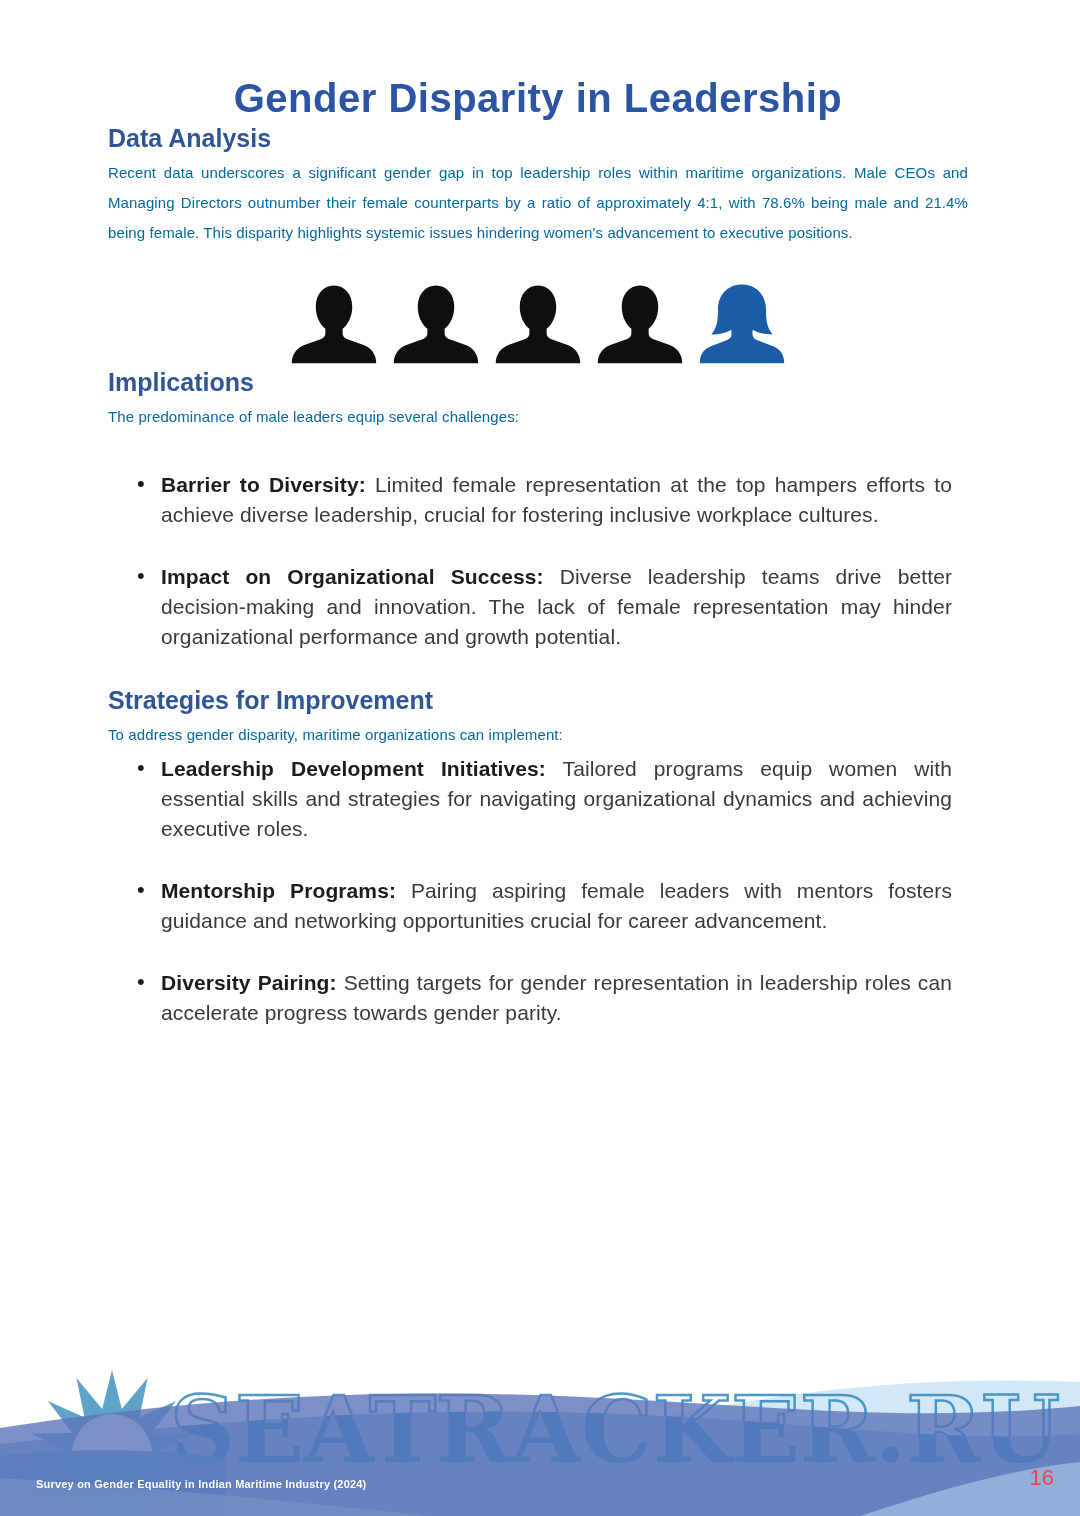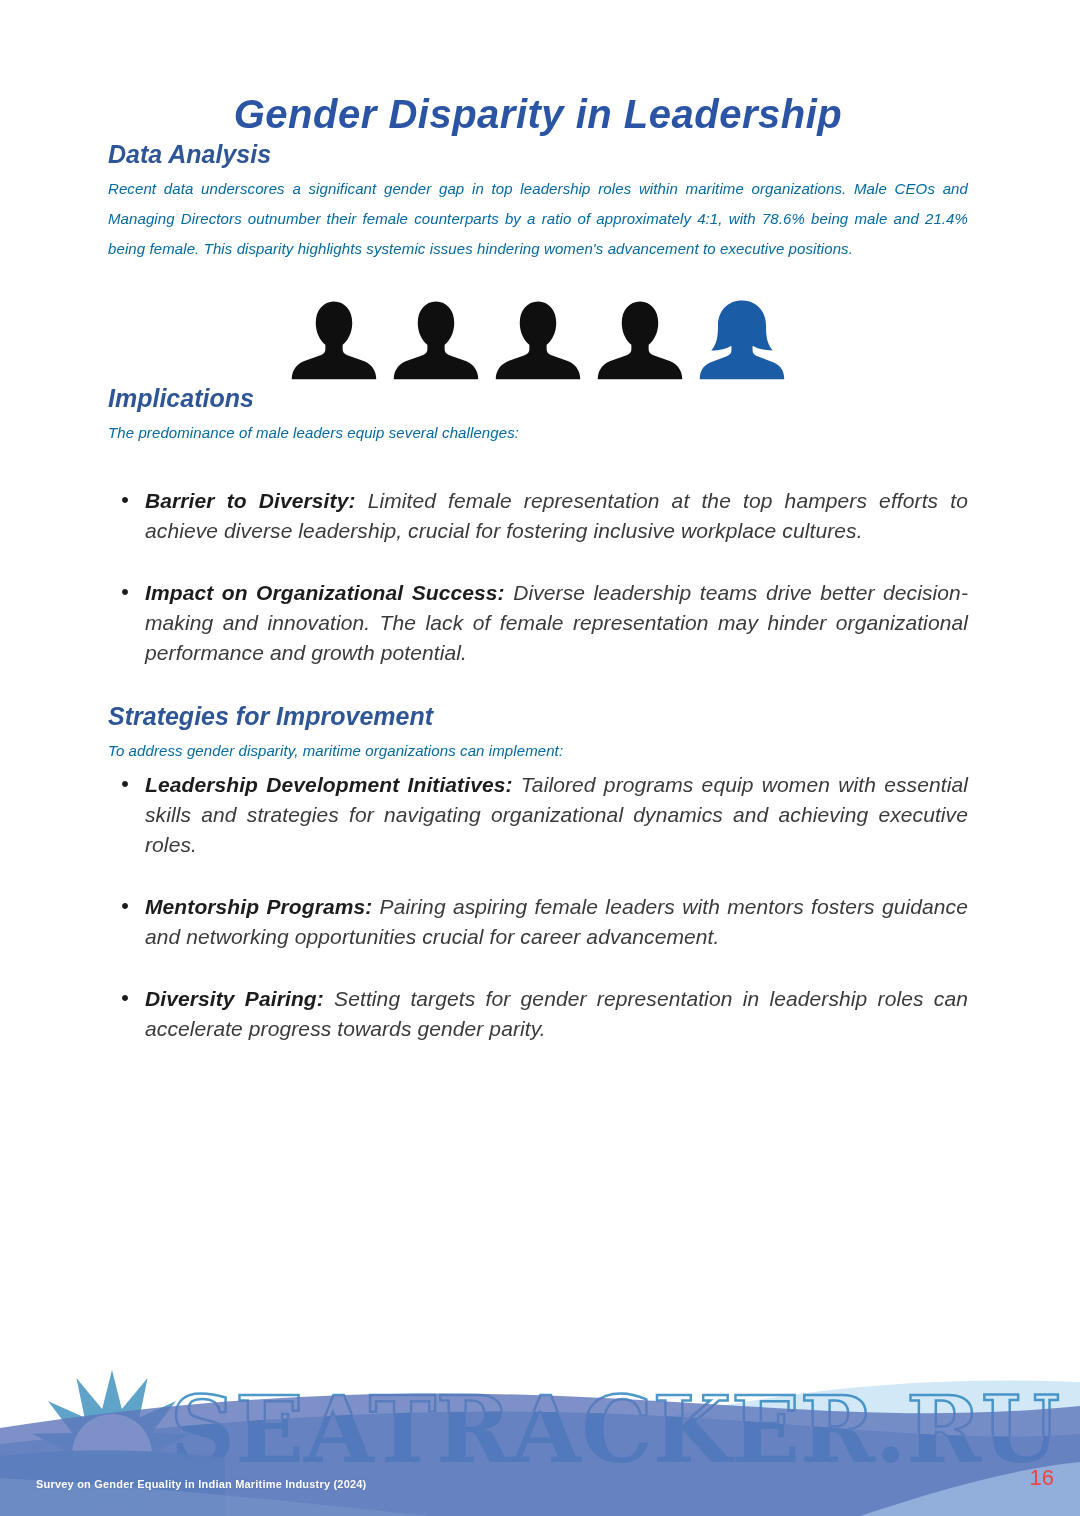--- a/index.html
+++ b/index.html
@@ -1,20 +1,20 @@
 <!DOCTYPE html>
 <html><head>
 <meta charset="utf-8">
 <style>
   html,body{margin:0;padding:0;background:#ffffff;}
   .page{
     position:relative;width:1080px;height:1516px;background:#ffffff;
     font-family:"Liberation Sans",sans-serif;overflow:hidden;
   }
-  .content{position:absolute;left:108px;top:16px;width:860px;font-style:italic;}
+  .content{position:absolute;left:108px;top:0;width:860px;}
   .title{
     margin:74px 0 0;text-align:center;font-size:40px;line-height:48px;
     font-weight:700;color:#2b55a4;letter-spacing:.5px;
   }
   h2.sec{
     margin:0;font-size:25px;line-height:32px;font-weight:700;color:#2e5596;
   }
   .sec-data{margin-top:32px;}
   .sec-impl{margin-top:24px;}
   .sec-strat{margin-top:54px;}
@@ -22,21 +22,21 @@
     margin:4px 0 0;font-size:15px;line-height:30px;color:#0369a1;
     text-align:justify;letter-spacing:.1px;
   }
   .figure-row{
     margin-top:28px;display:flex;justify-content:center;align-items:flex-end;gap:6px;height:90px;
   }
   .figure-row svg{display:block;}
   ul.bullets{margin:38px 0 0;padding:0;list-style:none;}
   ul.bullets.tight{margin-top:4px;}
   ul.bullets li{
-    position:relative;padding-left:37px;margin:0 0 32px;
+    position:relative;padding-left:37px;margin:0 16px 32px;
     font-size:21px;line-height:30px;color:#3a3a3a;text-align:justify;letter-spacing:.1px;
   }
   ul.bullets li::before{
     content:"\2022";position:absolute;left:13px;top:-1px;color:#1c1c1c;font-size:22px;
   }
   ul.bullets li b{color:#1c1c1c;font-weight:700;}
   .footer{position:absolute;left:0;bottom:0;width:1080px;height:150px;}
   .footer svg{position:absolute;left:0;top:0;}
   .caption{
     position:absolute;left:36px;top:112px;color:#ffffff;font-weight:700;

